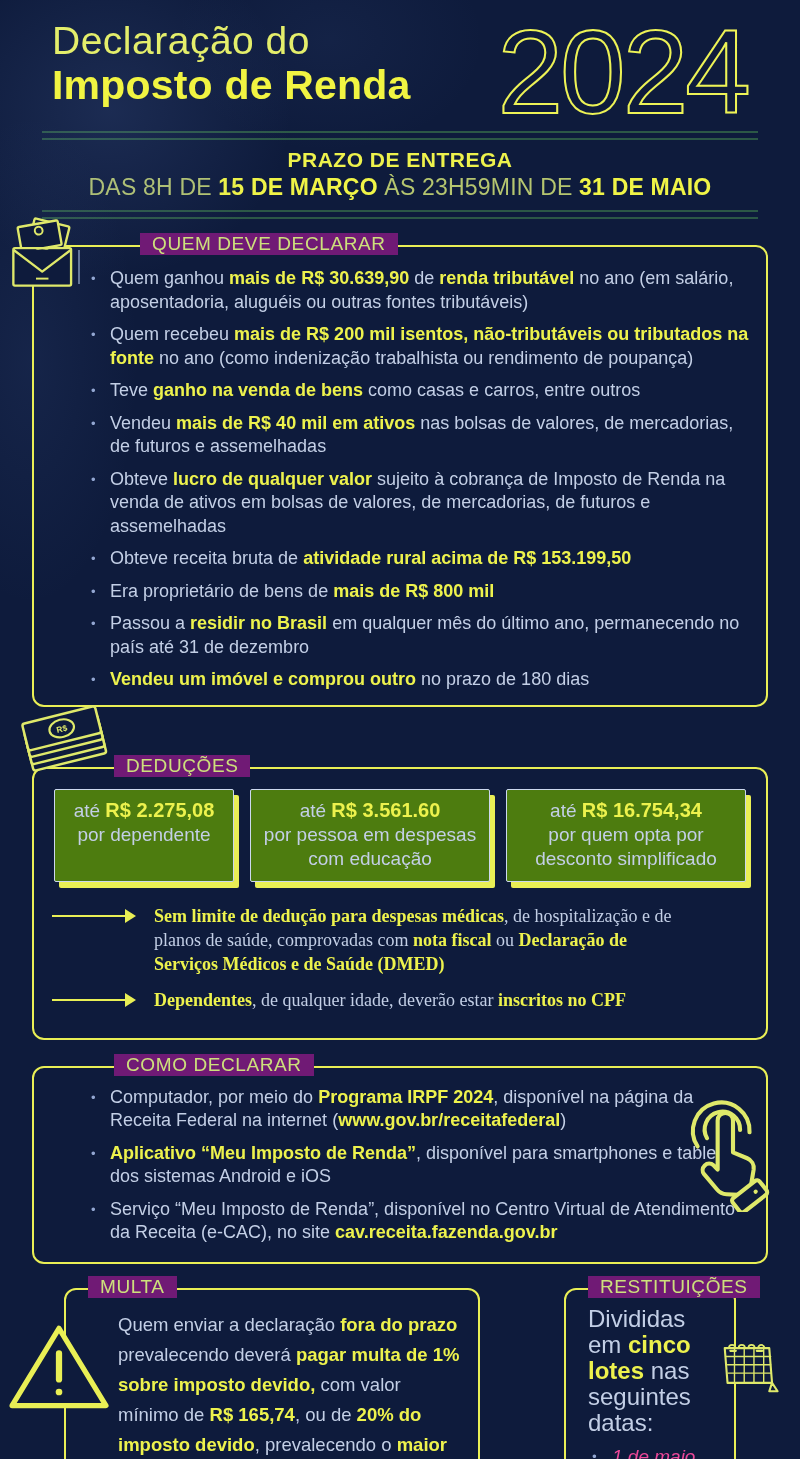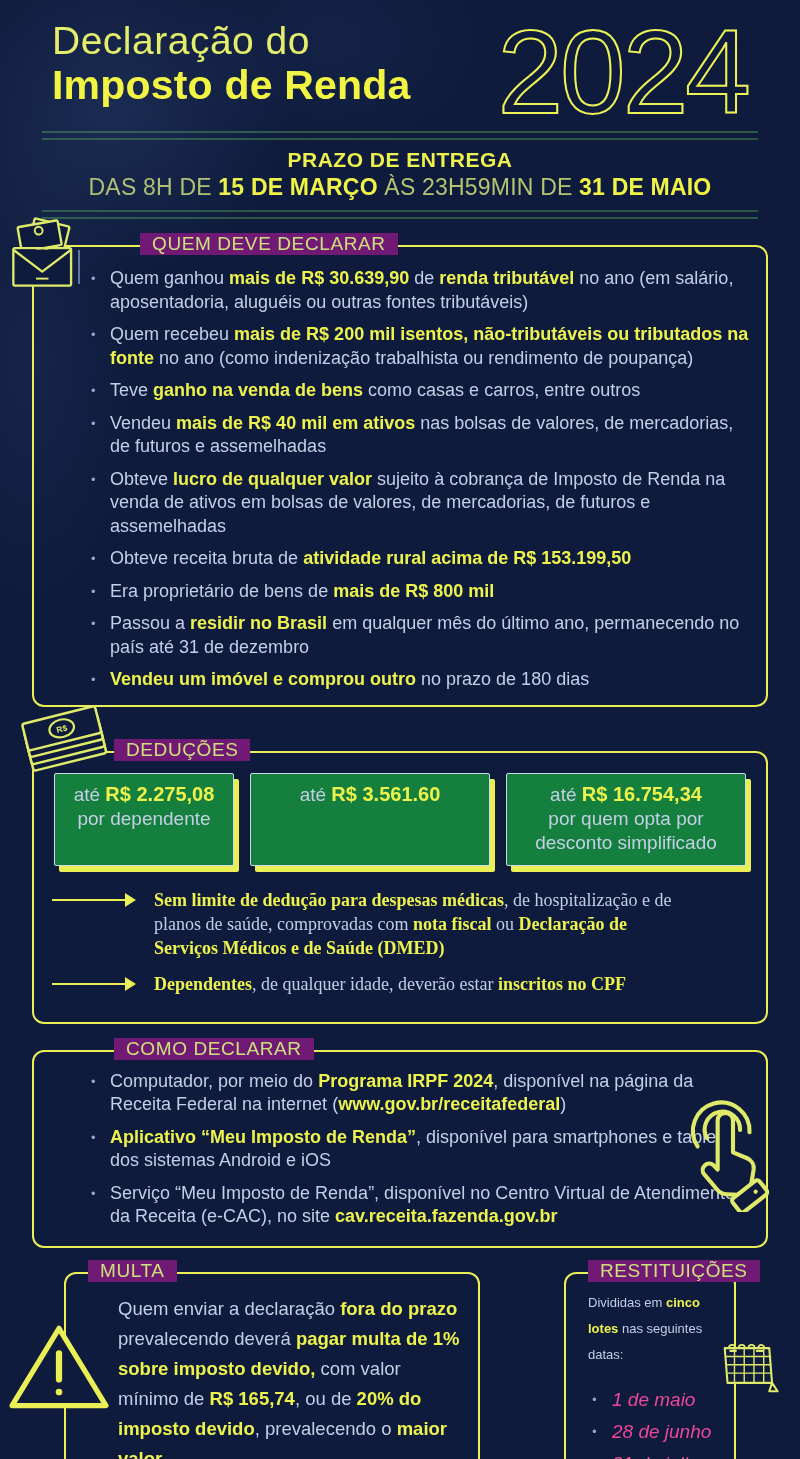--- a/index.html
+++ b/index.html
@@ -35,55 +35,55 @@
   .dl-text .hl { color:#f0f447; }
 
   
   .fs { position:relative; border:2px solid #e9ef55; border-radius:12px; margin:0 32px; }
   .legend {
     position:absolute; top:-14px; background:#701a75; padding:0 12px;
     font-size:19px; color:#cde07c; letter-spacing:.6px; white-space:nowrap;
   }
   .fs.who    { margin-top:26px; padding:20px 16px 4px 54px; }
   .fs.who    .legend { left:106px; }
-  .fs.ded    { margin-top:44px; padding:18px 14px 8px 14px; }
+  .fs.ded    { margin-top:60px; padding:18px 14px 8px 14px; }
   .fs.ded    .legend { left:80px; }
   .fs.how    { margin-top:26px; padding:18px 14px 8px 54px; }
   .fs.how    .legend { left:80px; }
   .fs.fine   { flex:0 0 416px; padding:20px 12px 8px 52px; box-sizing:border-box; }
   .fs.fine   .legend { left:22px; }
   .fs.refund { flex:1; padding:16px 12px 8px 22px; box-sizing:border-box; }
   .fs.refund .legend { left:22px; }
 
   ul.blist { list-style:none; margin:0; padding:0; }
   ul.blist li { position:relative; padding-left:22px; margin:0 0 9px 0; font-size:18px; line-height:23.5px; color:#c3cfe6; }
   ul.blist li::before { content:'•'; position:absolute; left:3px; top:0; color:#93a7d2; font-size:13px; line-height:23.5px; }
 
   
   .dboxes { display:flex; gap:16px; padding:2px 6px 0 6px; }
   .dbox {
-    background:#15803d; border:1.5px solid #ccd8ee; border-radius:2px;
+    background:#4d7c0f; border:1.5px solid #ccd8ee; border-radius:2px;
     box-shadow:5px 6px 0 #e9ef55; padding:8px 10px 10px 10px;
     text-align:center; font-size:19px; line-height:24px; color:#c3cfe6;
   }
   .dbox .amt { color:#edf24d; font-weight:700; font-size:20px; }
   .dbox:nth-child(1) { flex:0 0 158px; }
   .dbox:nth-child(2) { flex:1; }
   .dbox:nth-child(3) { flex:1; }
   .notes { margin-top:22px; padding:0 2px 6px 4px; }
   .note { display:flex; gap:16px; margin-bottom:12px; }
   .note .arrow { flex:none; width:86px; height:20px; position:relative; margin-top:2px; }
   .note .arrow::before { content:''; position:absolute; left:0; top:9px; width:74px; height:2.5px; background:#e9ef55; }
   .note .arrow::after { content:''; position:absolute; left:73px; top:3px; border-left:11px solid #e9ef55; border-top:7px solid transparent; border-bottom:7px solid transparent; }
   .note p { margin:0; font-size:18px; line-height:24px; max-width:540px;font-family:Liberation Serif, serif; }
 
   
   .row { display:flex; gap:20px; margin:24px 32px 0 32px; align-items:stretch; }
   .fine-text { margin:0; font-size:18.5px; line-height:30px; max-width:352px; color:#c3cfe6; }
-  .refund-intro { margin:0 0 19px 0; font-size:13px; line-height:26px; max-width:272px; }
+  .refund-intro { margin:0 0 8px 0; font-size:24px; line-height:26px; max-width:272px; }
   ul.dates { list-style:none; margin:2px 0 0 0; padding:0; }
   ul.dates li { position:relative; padding-left:24px; margin-bottom:6px; font-size:19px; line-height:26px; color:#ec4899;font-style:italic; }
   ul.dates li::before { content:'•'; position:absolute; left:4px; top:0; color:#93a7d2; font-size:13px; line-height:26px; }
 
   
   .icon { position:absolute; pointer-events:none; }
   .icon-envelope { left:4px;  top:216px;  width:78px;  height:80px; }
   .icon-money    { left:12px; top:692px;  width:100px; height:82px; }
   .icon-hand     { left:674px; top:1088px; width:118px; height:124px; }
   .icon-warn     { left:4px;  top:1320px; width:110px; height:96px; }
@@ -127,20 +127,21 @@
 
   <section class="fs ded">
     <div class="legend">DEDUÇÕES</div>
     <div class="dboxes">
       <div class="dbox">
         <span>até </span><span class="amt">R$ 2.275,08</span>
         <div>por dependente</div>
       </div>
       <div class="dbox">
         <span>até </span><span class="amt">R$ 3.561.60</span>
+        <div>por pessoa em despesas com educação</div>
       </div>
       <div class="dbox">
         <span>até </span><span class="amt">R$ 16.754,34</span>
         <div>por quem opta por desconto simplificado</div>
       </div>
     </div>
     <div class="notes">
       <div class="note">
         <span class="arrow"></span>
         <p><span class="hl">Sem limite de dedução para despesas médicas</span><span>, de hospitalização e de planos de saúde, comprovadas com </span><span class="hl">nota fiscal</span><span> ou </span><span class="hl">Declaração de Serviços Médicos e de Saúde (DMED)</span></p>

